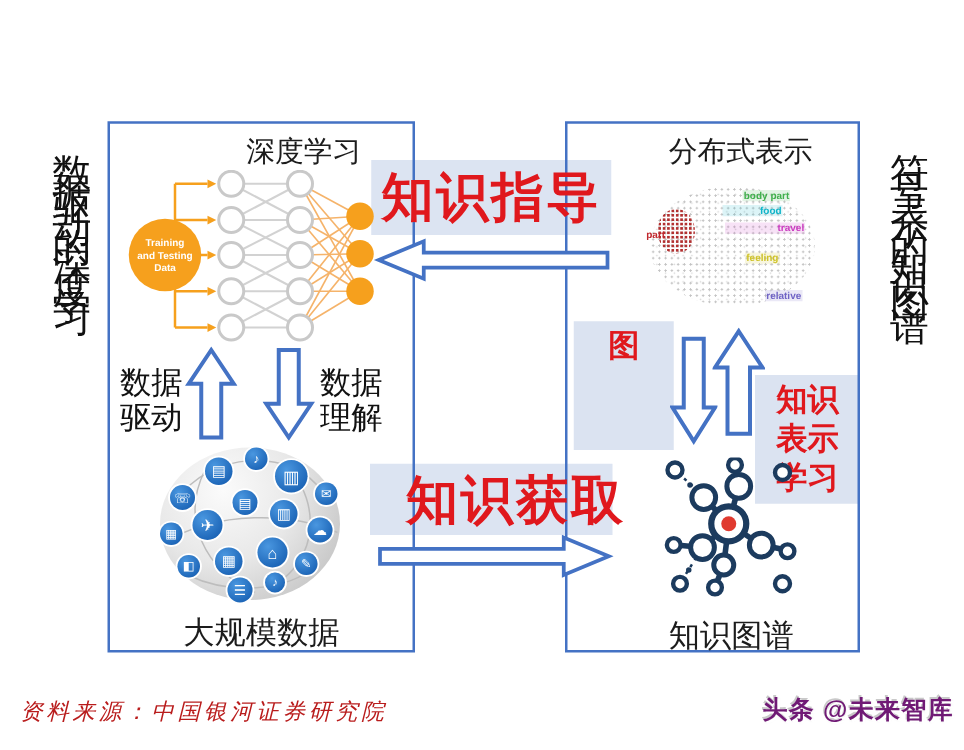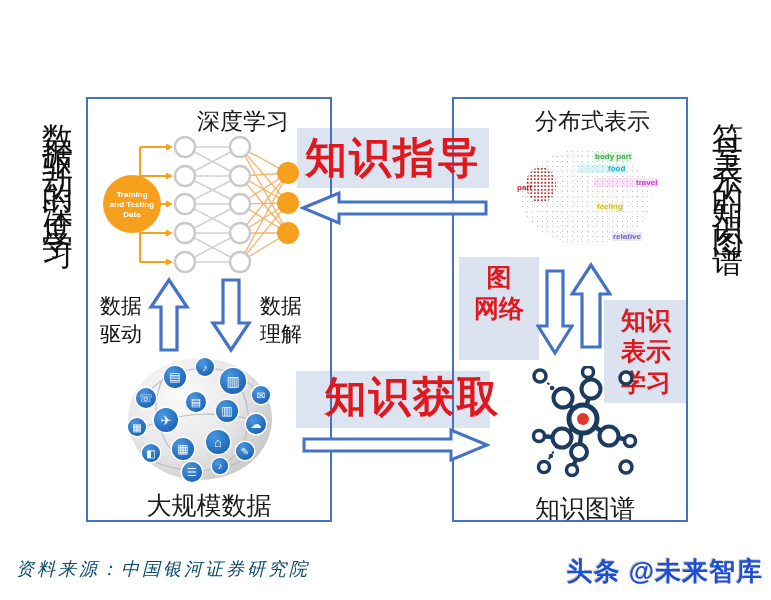--- a/index.html
+++ b/index.html
@@ -36,29 +36,29 @@
   
   .band { position:absolute; background:#dce4f2; z-index:1; }
   .band.top    { left:297px; top:128px; width:192px; height:60px; }
   .band.bottom { left:296px; top:371px; width:194px; height:57px; }
   .flow-text {
     position:absolute; z-index:3; text-align:center;
     font-size:42px; font-weight:bold; color:#e0181d; letter-spacing:2px;
     line-height:1;
   }
   .flow-text.top    { left:297px; top:137px; width:192px; }
-  .flow-text.bottom { left:296px; top:379px; width:233px;font-family:Liberation Mono, monospace; }
+  .flow-text.bottom { left:296px; top:379px; width:233px; }
   .flow-arrow { position:absolute; z-index:5; }
   
   .nn-svg { position:absolute; left:92px; top:136px; z-index:2; }
   
   .small-arrow { position:absolute; z-index:3; }
   .arrow-label {
     position:absolute; z-index:2; text-align:center;
-    font-size:21px; color:#111; line-height:28px;
+    font-size:25px; color:#111; line-height:28px;
   }
   
   .panel {
     position:absolute; background:#dbe3f1; z-index:1; text-align:center;
     font-size:25px; font-weight:bold; color:#e0181d; line-height:31px;
     padding-top:5px;
   }
   .panel.gnn { left:459px; top:257px; width:80px; height:103px; }
   .panel.krl { left:604px; top:260px; width:84px; height:103px;margin-top:40px; }
   
@@ -96,25 +96,25 @@
   .scatter-label {
     position:absolute; font-size:8px; line-height:9px; white-space:nowrap;
     padding:0 1px; font-weight:bold;
   }
   
   .kg-svg { position:absolute; left:524px; top:366px; z-index:2; }
   
   .source {
     position:absolute; left:16px; top:557px;
     font-family:"Liberation Serif", serif; font-style:italic;
-    font-size:18px; color:#0c4a6e; letter-spacing:3px;
+    font-size:18px; color:#b91c1c; letter-spacing:3px;
   }
   .watermark {
     position:absolute; right:8px; top:554px;
-    font-size:26px; font-weight:bold; color:#1d4ed8;
+    font-size:20px; font-weight:bold; color:#701a75;
     text-shadow:2px 2px 0 #ffffff, -1px -1px 0 #c9c9c9, 1px 1px 2px #e8e8e8;
     letter-spacing:1px;
   }
 </style>
 </head>
 <body>
 
 <div class="page">
 
 
@@ -253,29 +253,28 @@
   </div>
   <div class="caption" style="left:119px; top:489px; width:180px;">大规模数据</div>
 
   <div class="box-title" style="left:490px; top:106px; width:160px;">分布式表示</div>
 
   <div class="scatter">
     <div class="cloud"></div>
     <div class="cluster red"></div>
     <span class="scatter-label" style="left: 6px; top: 40px; color: rgb(192, 39, 45);">part</span>
     <span class="scatter-label" style="left: 68px; top: 21px; color: rgb(17, 181, 201); background: rgba(17, 181, 201, 0.15); padding-left: 30px;">food</span>
-    <span class="scatter-label" style="left: 84px; top: 35px; color: rgb(203, 58, 192); background: rgba(203, 58, 192, 0.15); padding-left: 42px;">travel</span>
+    <span class="scatter-label" style="left: 70px; top: 35px; color: rgb(203, 58, 192); background: rgba(203, 58, 192, 0.15); padding-left: 42px;">travel</span>
     <span class="scatter-label" style="left: 84px; top: 9px; color: rgb(63, 175, 75); background: rgba(63, 175, 75, 0.15);">body part</span>
     <span class="scatter-label" style="left: 86px; top: 59px; color: rgb(207, 195, 42); background: rgba(207, 195, 42, 0.15);">feeling</span>
     <span class="scatter-label" style="left: 58px; top: 89px; color: rgb(111, 99, 197); background: rgba(111, 99, 197, 0.15); margin-left: 44px;">relative</span>
   </div>
 
   <div class="panel gnn">
     <div>图</div>
-    <div>网络</div>
   </div>
   <div class="panel krl">
     <div>知识</div>
     <div>表示</div>
     <div>学习</div>
   </div>
   <svg class="small-arrow" style="left:536px; top:268px;" width="38" height="88" viewBox="0 0 38 88">
     <polygon points="19,85 36,58 27,58 27,3 11,3 11,58 2,58" fill="#ffffff" stroke="#4472c4" stroke-width="3.2"></polygon>
   </svg>
   <svg class="small-arrow" style="left:570px; top:262px;" width="42" height="88" viewBox="0 0 42 88">

